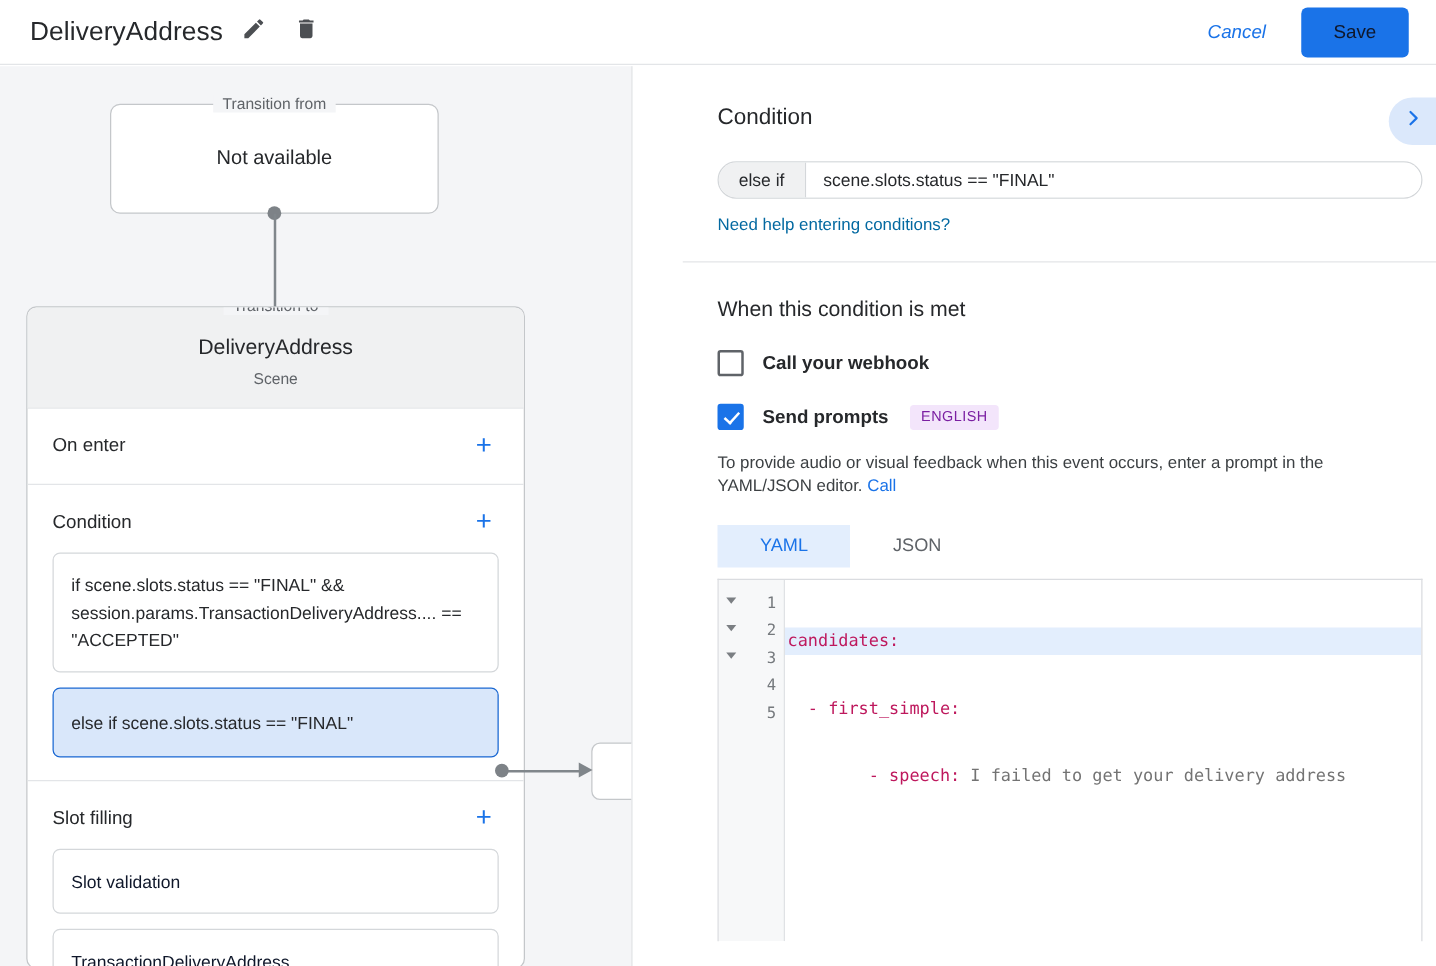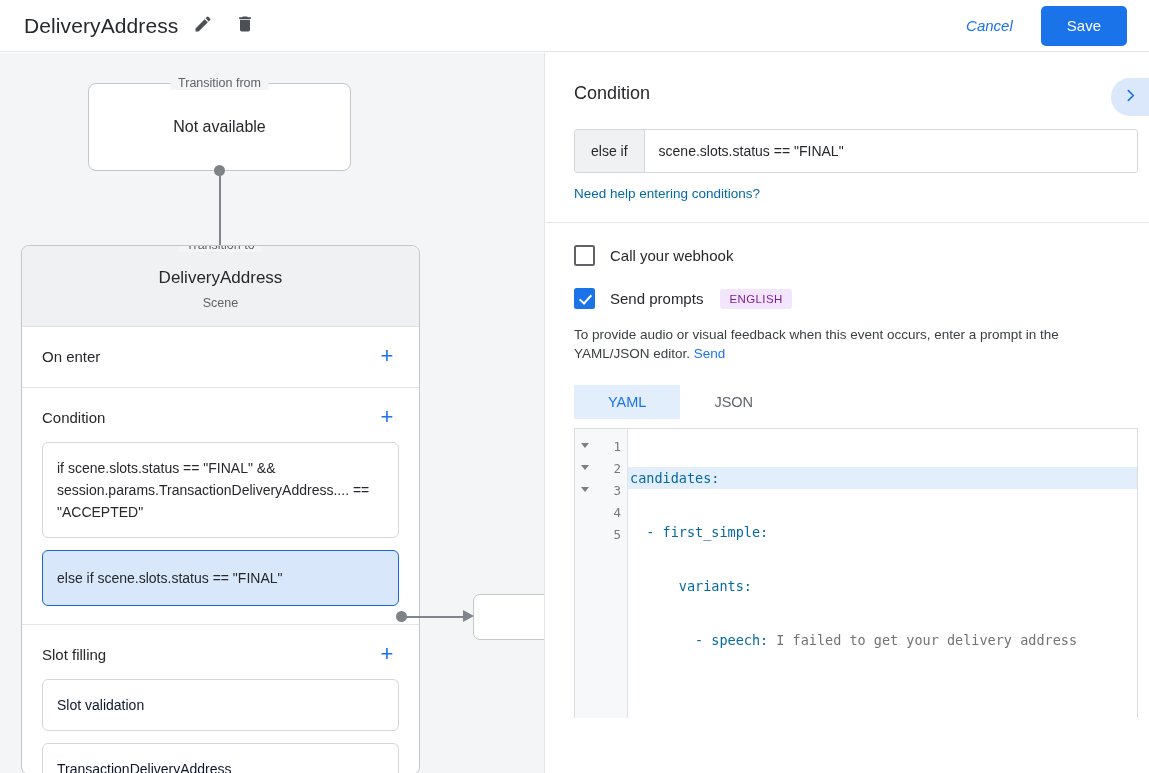--- a/index.html
+++ b/index.html
@@ -41,37 +41,37 @@
     font-size: 15px;
     padding: 8px 14px;
     border-radius: 4px;
     cursor: pointer;
     background: none; border: none;
     font-family: inherit;
     font-style: italic;
   }
   .save-btn {
     background: #1a73e8;
-    color: #ffffff;
+    color: #0f172a;
     font-size: 15px;
     border: none;
     border-radius: 5px;
     padding: 0 26px;
     height: 40px;
     margin-left: 14px;
     margin-right: 22px;
     cursor: pointer;
     font-family: inherit;
   }
 
   
   .canvas {
     position: absolute;
     left: 0; top: 53px;
-    width: 545px; height: 720px;
+    width: 506px; height: 720px;
     background: #f4f5f7;
     overflow: hidden;
     border-right: 1px solid #e3e5e8;
   }
 
   
   .flow-card {
     position: absolute;
     background: #ffffff;
     border: 1px solid #c4c7ca;
@@ -238,22 +238,22 @@
     width: 38px; height: 38px;
     border-radius: 19px 0 0 19px;
     background: #dbe8fb;
     display: flex; align-items: center; justify-content: center;
     cursor: pointer;
   }
   .cond-field {
     margin-top: 25px;
     display: flex;
     border: 1px solid #d4d7da;
-    border-radius: 3px;
-    height: 44px;
+    border-radius: 16px;
+    height: 30px;
     overflow: hidden;
     width: 564px;
   }
   .cond-prefix {
     background: #f0f1f2;
     border-right: 1px solid #d4d7da;
     display: flex; align-items: center;
     padding: 0 16px;
     font-size: 14px;
     color: #26282b;
@@ -302,21 +302,21 @@
     position: absolute;
     left: 5.5px; top: 2px;
     width: 5px; height: 10px;
     border: solid #ffffff;
     border-width: 0 2.2px 2.2px 0;
     transform: rotate(42deg);
   }
   .checkrow-label {
     margin-left: 15px;
     font-size: 15px;
-    font-weight: normal;
+    font-weight: bold;
     color: #26282b;
   }
   .lang-badge {
     margin-left: 17px;
     background: #f3e5fb;
     color: #7b1fa2;
     font-size: 11.5px;
     letter-spacing: 0.4px;
     padding: 4px 9px;
     border-radius: 3px;
@@ -390,21 +390,21 @@
     position: relative;
     white-space: pre;
     overflow: hidden;
   }
   .code-row {
     height: 22px;
     line-height: 22px;
     padding-left: 2px;
   }
   .code-row.hl { background: #e3eefd; }
-  .k { color: #0369a1; }
+  .k { color: #be185d; }
   .t { color: #737373; }
 </style>
 </head>
 <body>
 
 <div class="topbar">
   <div class="topbar-title">DeliveryAddress</div>
 
   <div class="icon-btn">
     <span>
@@ -496,34 +496,35 @@
       <div class="cond-prefix">else if</div>
       <div class="cond-value">scene.slots.status == "FINAL"</div>
     </div>
 
     <span class="help-link">Need help entering conditions?</span>
   </div>
 
   <div class="rp-divider"></div>
 
   <div class="rp-section">
+    <div class="rp-h2">When this condition is met</div>
 
     <div class="checkrow">
       <div class="cb"></div>
       <div class="checkrow-label">Call your webhook</div>
     </div>
 
     <div class="checkrow">
       <div class="cb checked"></div>
       <div class="checkrow-label">Send prompts</div>
       <div class="lang-badge">ENGLISH</div>
     </div>
 
     <div class="helper-text">
-      <span>To provide audio or visual feedback when this event occurs, enter a prompt in the YAML/JSON editor. </span><a>Send</a>
+      <span>To provide audio or visual feedback when this event occurs, enter a prompt in the YAML/JSON editor. </span><a>Call</a>
     </div>
 
     <div class="tabs">
       <div class="tab active">YAML</div>
       <div class="tab">JSON</div>
     </div>
 
     <div class="editor">
       <div class="gutter">
         <div class="gutter-row">
@@ -541,19 +542,18 @@
         <div class="gutter-row">
             <span>4</span>
           </div>
         <div class="gutter-row">
             <span>5</span>
           </div>
       </div>
       <div class="code">
         <div class="code-row hl"><span class="k">candidates:</span><span class="t"></span></div>
         <div class="code-row"><span class="k">  - first_simple:</span><span class="t"></span></div>
-        <div class="code-row"><span class="k">      variants:</span><span class="t"></span></div>
         <div class="code-row"><span class="k">        - speech:</span><span class="t"> I failed to get your delivery address</span></div>
         <div class="code-row"><span class="k"></span><span class="t"></span></div>
       </div>
     </div>
   </div>
 </div>
 
 </body></html>

